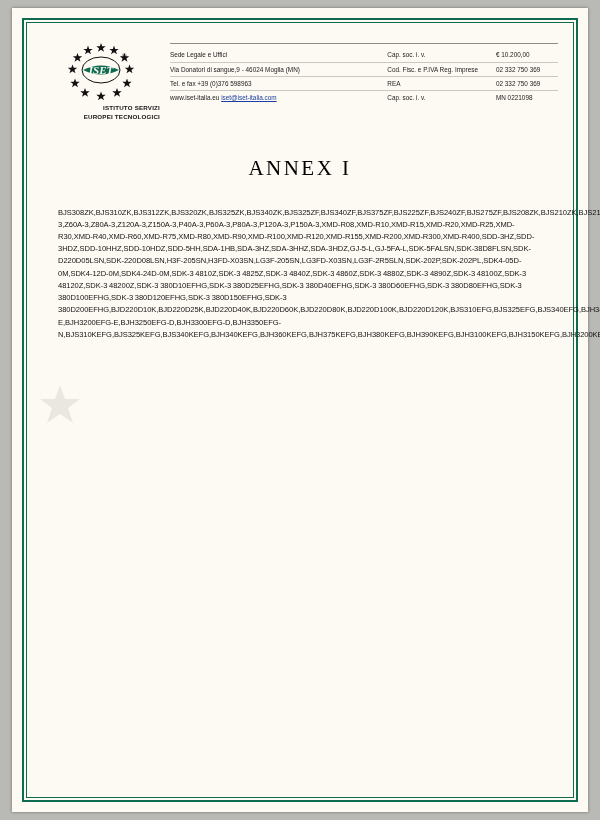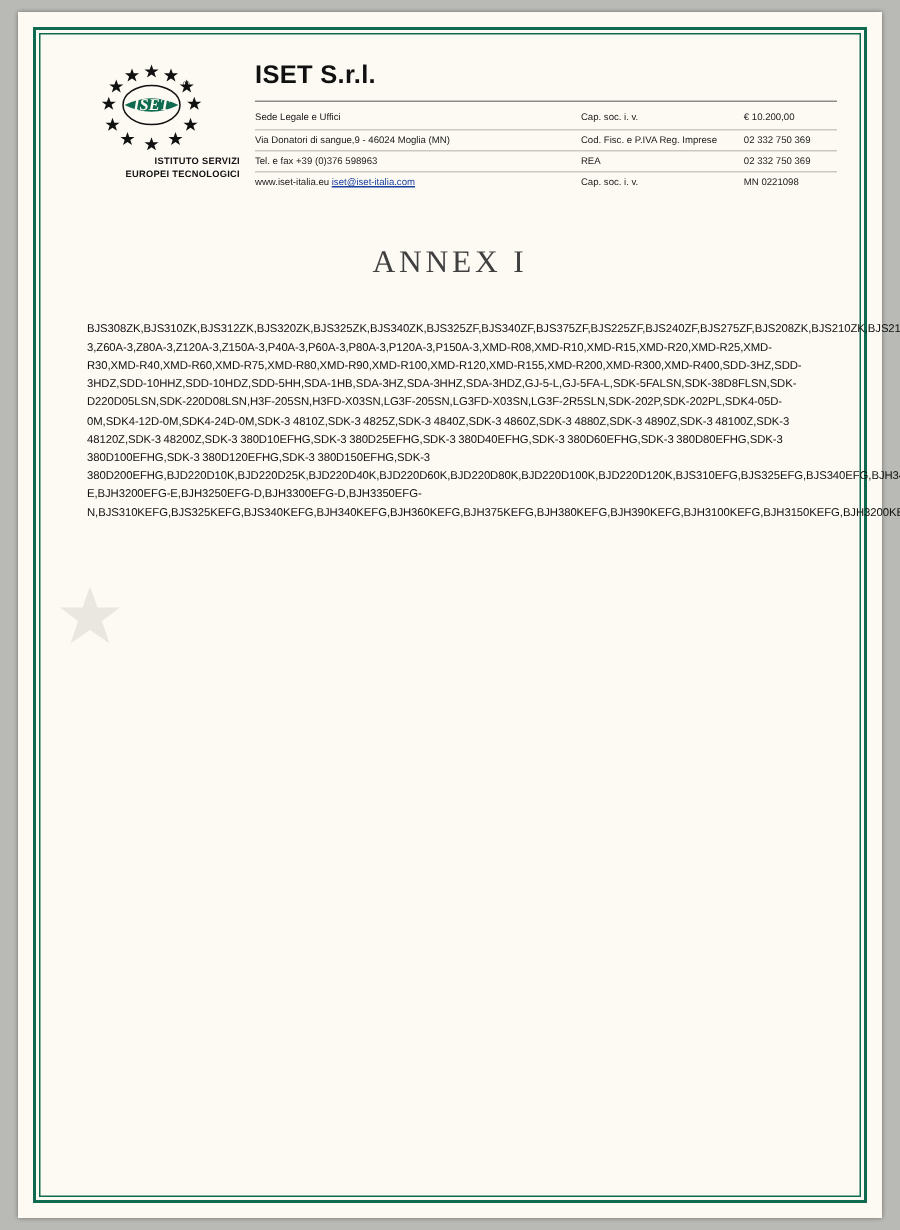--- a/index.html
+++ b/index.html
@@ -116,21 +116,21 @@
     color: #1a3fa0;
     text-decoration: underline;
   }
 
   
   .doc-title {
     text-align: center;
     font-family: "Liberation Serif", serif;
     font-size: 21px;
     letter-spacing: 2.5px;
-    color: #404040;
+    color: #000000;
     margin-top: 34px;
     margin-bottom: 26px;
   }
 
   
   .body-wrap {
     position: relative;
     padding: 0 18px 0 22px;
   }
   .watermark {
@@ -190,21 +190,20 @@
             <text x="62" y="16" font-family="Liberation Sans, sans-serif" font-size="6" fill="#111">®</text>
           </svg>
         </div>
         <div class="logo-caption">
           <div>ISTITUTO SERVIZI</div>
           <div>EUROPEI TECNOLOGICI</div>
         </div>
       </div>
 
       <div class="company-block">
-        <div class="company-name">ISET S.r.l.</div>
         <div class="rule"></div>
         <table class="info-table">
           <tbody>
             <tr>
               <td class="left">Sede Legale e Uffici</td>
               <td class="mid">Cap. soc. i. v.</td>
               <td class="right">€ 10.200,00</td>
             </tr>
             <tr>
               <td class="left">Via Donatori di sangue,9 - 46024 Moglia (MN)</td>

